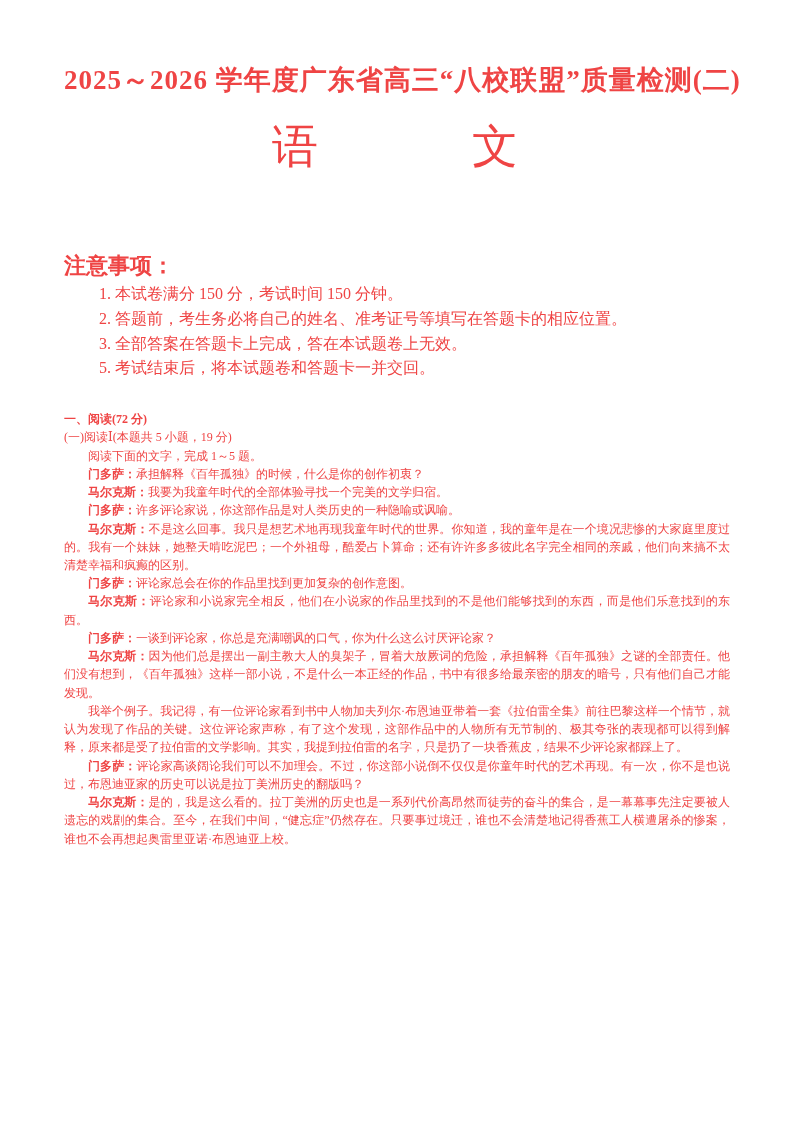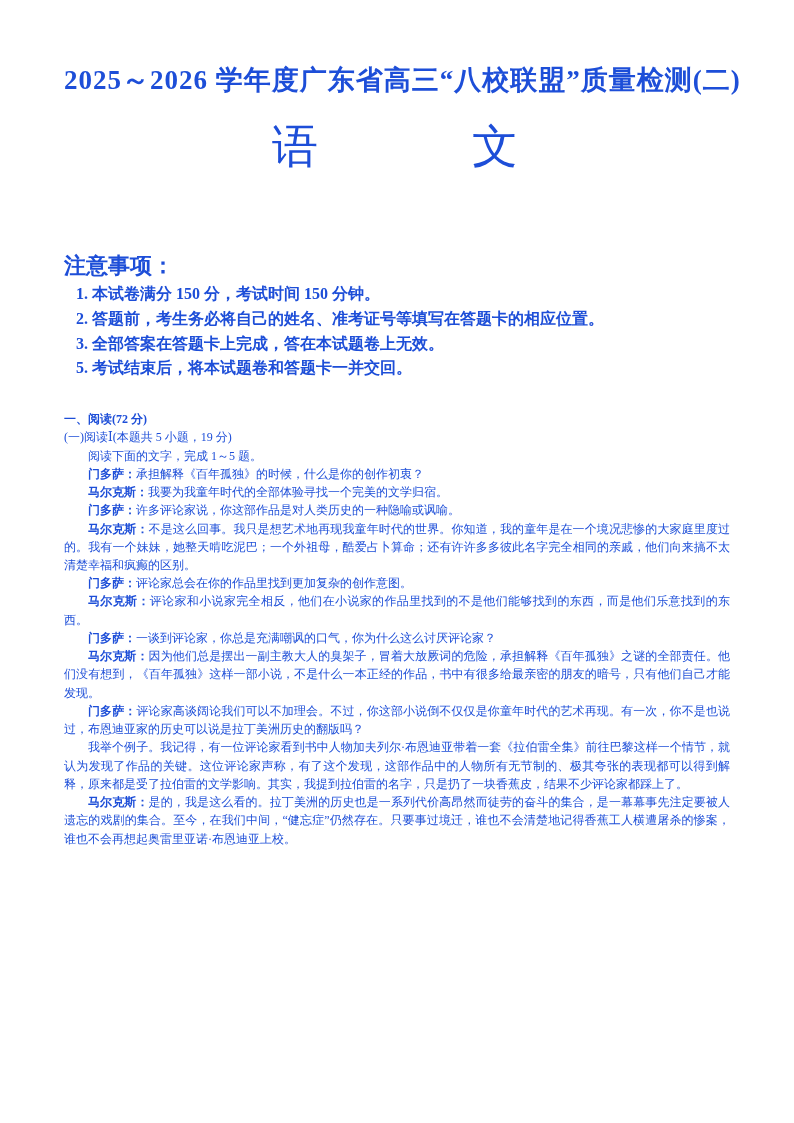--- a/index.html
+++ b/index.html
@@ -10,21 +10,21 @@
   .page {
     position: relative;
     width: 794px;
     height: 1123px;
     margin: 0 auto;
     background: #ffffff;
     box-sizing: border-box;
     padding: 48px 64px 40px 64px;
     overflow: hidden;
     font-family: "Liberation Serif", "DejaVu Serif", serif;
-    color: #1d4ed8;
+    color: #ef4444;
   }
   .exam-title {
     text-align: center;
     font-size: 27px;
     font-weight: bold;
     letter-spacing: 1px;
     margin: 14px 0 0 0;
     white-space: nowrap;
   }
   .subject-title {
@@ -38,25 +38,24 @@
     margin-top: 72px;
     font-size: 16px;
     line-height: 1.42;
   }
   .notice-heading {
     font-weight: bold;
     font-size: 22px;
     margin: 0 0 2px 0;
   }
   .notice-item {
-    margin: 2px 0 2px 12px;
+    margin: 2px 0 2px 35px;
     padding-left: 26px;
     text-indent: -26px;
     text-align: justify;
-    font-weight: bold;
   }
   .body-block {
     margin-top: 30px;
     font-size: 12px;
     line-height: 1.52;
   }
   .section-heading {
     font-weight: bold;
     margin: 0;
   }
@@ -99,18 +98,18 @@
     <p class="instruction">阅读下面的文字，完成 1～5 题。</p>
 
     <p class="para"><span class="speaker">门多萨：</span><span>承担解释《百年孤独》的时候，什么是你的创作初衷？</span></p>
     <p class="para"><span class="speaker">马尔克斯：</span><span>我要为我童年时代的全部体验寻找一个完美的文学归宿。</span></p>
     <p class="para"><span class="speaker">门多萨：</span><span>许多评论家说，你这部作品是对人类历史的一种隐喻或讽喻。</span></p>
     <p class="para"><span class="speaker">马尔克斯：</span><span>不是这么回事。我只是想艺术地再现我童年时代的世界。你知道，我的童年是在一个境况悲惨的大家庭里度过的。我有一个妹妹，她整天啃吃泥巴；一个外祖母，酷爱占卜算命；还有许许多多彼此名字完全相同的亲戚，他们向来搞不太清楚幸福和疯癫的区别。</span></p>
     <p class="para"><span class="speaker">门多萨：</span><span>评论家总会在你的作品里找到更加复杂的创作意图。</span></p>
     <p class="para"><span class="speaker">马尔克斯：</span><span>评论家和小说家完全相反，他们在小说家的作品里找到的不是他们能够找到的东西，而是他们乐意找到的东西。</span></p>
     <p class="para"><span class="speaker">门多萨：</span><span>一谈到评论家，你总是充满嘲讽的口气，你为什么这么讨厌评论家？</span></p>
     <p class="para"><span class="speaker">马尔克斯：</span><span>因为他们总是摆出一副主教大人的臭架子，冒着大放厥词的危险，承担解释《百年孤独》之谜的全部责任。他们没有想到，《百年孤独》这样一部小说，不是什么一本正经的作品，书中有很多给最亲密的朋友的暗号，只有他们自己才能发现。</span></p>
+    <p class="para"><span class="speaker"></span><span>我举个例子。我记得，有一位评论家看到书中人物加夫列尔·布恩迪亚带着一套《拉伯雷全集》前往巴黎这样一个情节，就认为发现了作品的关键。这位评论家声称，有了这个发现，这部作品中的人物所有无节制的、极其夸张的表现都可以得到解释，原来都是受了拉伯雷的文学影响。其实，我提到拉伯雷的名字，只是扔了一块香蕉皮，结果不少评论家都踩上了。</span></p>
     <p class="para"><span class="speaker">门多萨：</span><span>评论家高谈阔论我们可以不加理会。不过，你这部小说倒不仅仅是你童年时代的艺术再现。有一次，你不是也说过，布恩迪亚家的历史可以说是拉丁美洲历史的翻版吗？</span></p>
-    <p class="para"><span class="speaker"></span><span>我举个例子。我记得，有一位评论家看到书中人物加夫列尔·布恩迪亚带着一套《拉伯雷全集》前往巴黎这样一个情节，就认为发现了作品的关键。这位评论家声称，有了这个发现，这部作品中的人物所有无节制的、极其夸张的表现都可以得到解释，原来都是受了拉伯雷的文学影响。其实，我提到拉伯雷的名字，只是扔了一块香蕉皮，结果不少评论家都踩上了。</span></p>
     <p class="para"><span class="speaker">马尔克斯：</span><span>是的，我是这么看的。拉丁美洲的历史也是一系列代价高昂然而徒劳的奋斗的集合，是一幕幕事先注定要被人遗忘的戏剧的集合。至今，在我们中间，“健忘症”仍然存在。只要事过境迁，谁也不会清楚地记得香蕉工人横遭屠杀的惨案，谁也不会再想起奥雷里亚诺·布恩迪亚上校。</span></p>
   </div>
 
 </div>
 
 </body></html>

